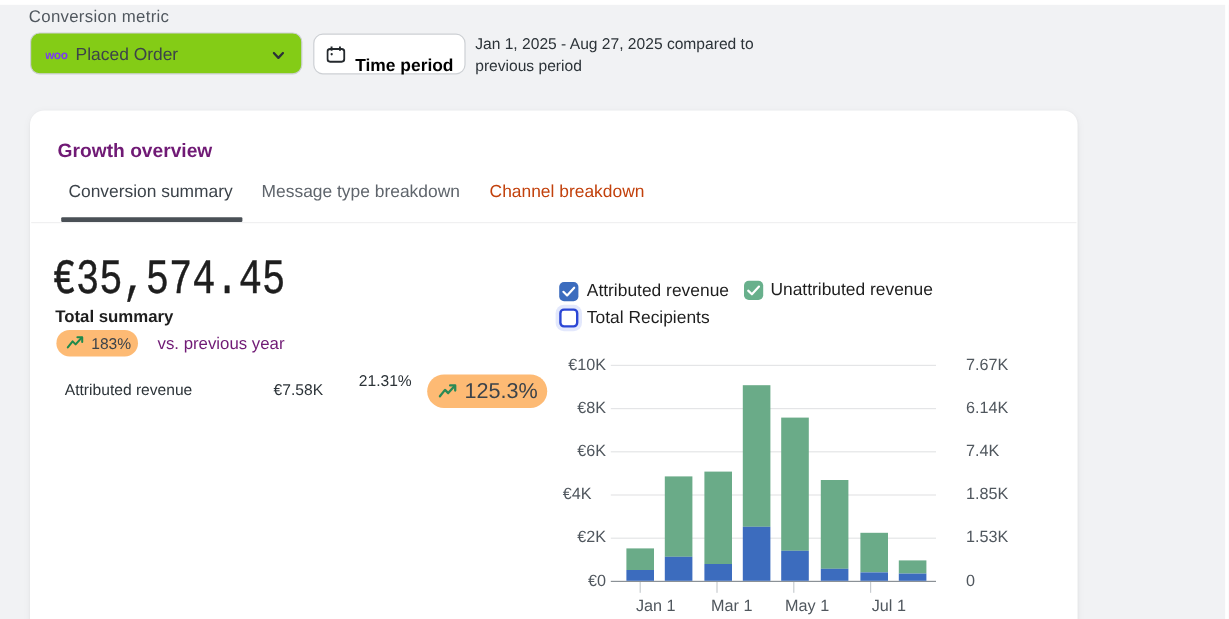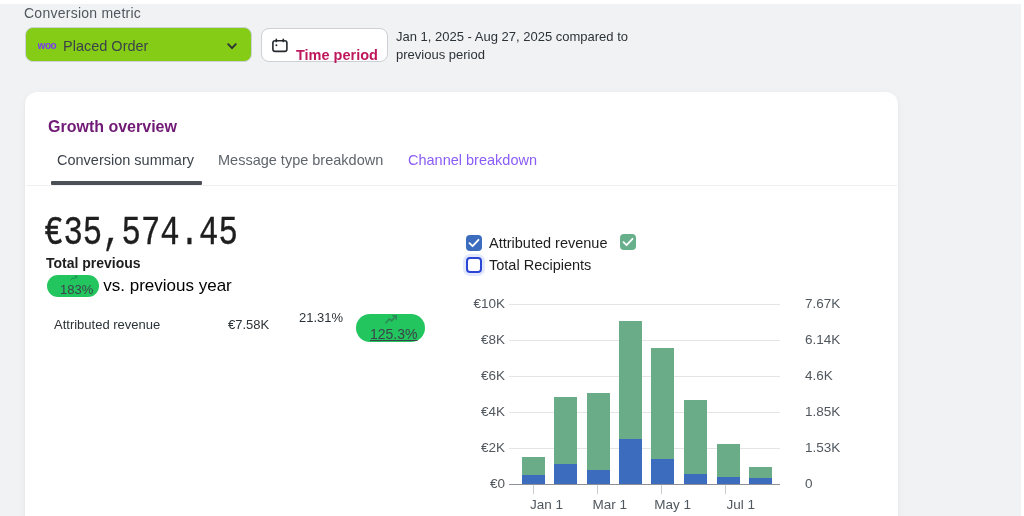--- a/index.html
+++ b/index.html
@@ -7,36 +7,36 @@
 body { font-family:"Liberation Sans", sans-serif; background:#f1f2f4; position:relative; }
 .abs { position:absolute; }
 .topstrip { left:0; top:0; width:1024px; height:4px; background:#ffffff; }
 .lbl { left:24px; top:4.5px; font-size:14px; letter-spacing:0.25px; color:#50575e; }
 .select { left:25px; top:27px; width:227px; height:35px; background:#84cc16; border:1px solid #cdd0d4; border-radius:8px; display:flex; align-items:center; }
 .woo { margin-left:11.5px; margin-top:2px; }
 .seltext { margin-left:6.5px; margin-top:3px; font-size:14.5px; color:#3c434a; }
 .chev { position:absolute; right:14px; top:15px; }
 .btn { left:261px; top:28px; width:127px; height:34px; background:#fff; border:1px solid #cdd0d4; border-radius:8px; display:flex; align-items:center; }
 .cal { margin-left:10px; margin-top:0.5px; }
-.btntext { margin-left:8px; margin-top:19px; font-size:14.5px; font-weight:bold; color:#be185d; }
+.btntext { margin-left:8px; margin-top:19px; font-size:14.5px; font-weight:bold; color:#000000; }
 .dates { left:396px; top:28px; width:250px; font-size:13px; line-height:18px; color:#2c3338; }
 .card { left:25px; top:92px; width:873px; height:460px; background:#fff; border-radius:12px; box-shadow:0 1px 2px rgba(0,0,0,0.05), 0 2px 8px rgba(0,0,0,0.045); }
 .h1 { left:48px; top:118px; font-size:16px; font-weight:bold; color:#701a75; }
 .tab { top:151.5px; font-size:14.5px; }
 .tab1 { left:57px; color:#3c434a; }
 .tab2 { left:218px; color:#5f656c; }
-.tab3 { left:408px; color:#8b5cf6; }
+.tab3 { left:408px; color:#c2410c; }
 .tabborder { left:26px; top:185px; width:871px; height:1px; background:#f0f0f1; }
 .tabline { left:51px; top:181px; width:151px; height:3.5px; background:#4a5056; border-radius:1px; }
 .bignum { -webkit-text-stroke:0.3px #1e1e1e; left:44px; top:220px; font-family:"Liberation Mono", monospace; font-size:32.3px; letter-spacing:0px; color:#1e1e1e; transform:scaleY(1.27); transform-origin:50% 100%; }
 .totrev { left:46px; top:255px; font-size:14px; font-weight:bold; color:#1e1e1e; }
-.pill { background:#22c55e; border-radius:12px; display:inline-flex; align-items:center; height:22px; padding:0 6px 0 8px;flex-direction:column; }
+.pill { background:#fdba74; border-radius:12px; display:inline-flex; align-items:center; height:22px; padding:0 6px 0 8px; }
 .pilltext { font-size:13px; color:#3c434a; margin-left:5px; }
 .pillrow { left:47px; top:275px; display:flex; align-items:center; }
-.vsprev { font-size:17px; color:#000000; margin-left:4px; }
+.vsprev { font-size:14px; color:#701a75; margin-left:16px; }
 .attrow { left:52px; top:317px; font-size:13px; color:#2c3338; }
 .attr1 { left:54px; top:316.5px; }
 .attr2 { left:228px; top:316.5px; }
 .attr3 { left:299px; top:310px; }
 .attrpill { left:356px; top:312px; }
 .legend { font-size:14.5px; color:#1e1e1e; }
 .cb { width:16px; height:16px; border-radius:4px; display:inline-block; }
 .cbrow { display:flex; align-items:center; }
 .axislbl { font-size:13.5px; color:#50575e; }
 .ylbl { width:48px; text-align:right; }
@@ -75,21 +75,21 @@
 
 <div class="abs card"></div>
 <div class="abs h1">Growth overview</div>
 <div class="abs tab tab1">Conversion summary</div>
 <div class="abs tab tab2">Message type breakdown</div>
 <div class="abs tab tab3">Channel breakdown</div>
 <div class="abs tabborder"></div>
 <div class="abs tabline"></div>
 
 <div class="abs bignum">€35,574.45</div>
-<div class="abs totrev">Total previous</div>
+<div class="abs totrev">Total summary</div>
 
 <div class="abs pillrow">
   <span class="pill">
     <svg width="16" height="14" viewBox="0 0 16 14">
         <path d="M1.5 10.5 L5.5 5.5 L8 8 L13 2.5" fill="none" stroke="#1f8a4c" stroke-width="1.7" stroke-linecap="round" stroke-linejoin="round"></path>
         <path d="M9.5 2 L13.5 2 L13.5 6" fill="none" stroke="#1f8a4c" stroke-width="1.7" stroke-linecap="round" stroke-linejoin="round"></path>
       </svg>
     <span class="pilltext">183%</span>
   </span>
   <span class="vsprev">vs. previous year</span>
@@ -97,57 +97,58 @@
 
 <div class="abs attrow attr1">Attributed revenue</div>
 <div class="abs attrow attr2">€7.58K</div>
 <div class="abs attrow attr3">21.31%</div>
 <div class="abs attrpill">
   <span class="pill" style="height:28px; border-radius:14px; padding:0 8px 0 9px;">
     <svg width="17" height="15" viewBox="0 0 16 14">
         <path d="M1.5 10.5 L5.5 5.5 L8 8 L13 2.5" fill="none" stroke="#2b8a55" stroke-width="1.8" stroke-linecap="round" stroke-linejoin="round"></path>
         <path d="M9.5 2 L13.5 2 L13.5 6" fill="none" stroke="#2b8a55" stroke-width="1.8" stroke-linecap="round" stroke-linejoin="round"></path>
       </svg>
-    <span class="pilltext" style="font-size:14px;text-decoration:underline;">125.3%</span>
+    <span class="pilltext" style="font-size:18px;">125.3%</span>
   </span>
 </div>
 
 <div class="abs cbrow" style="left:466px; top:235px;">
   <span class="cb" style="background:#3c6cbe;"><svg width="16" height="16" viewBox="0 0 16 16">
         <path d="M3.5 8.2 L6.6 11.2 L12.5 4.8" fill="none" stroke="#fff" stroke-width="1.8" stroke-linecap="round" stroke-linejoin="round"></path>
       </svg></span>
   <span class="legend" style="margin-left:7px;">Attributed revenue</span>
 </div>
 <div class="abs cbrow" style="left:620px; top:234px;">
   <span class="cb" style="background:#68b08c;"><svg width="16" height="16" viewBox="0 0 16 16">
         <path d="M3.5 8.2 L6.6 11.2 L12.5 4.8" fill="none" stroke="#fff" stroke-width="1.8" stroke-linecap="round" stroke-linejoin="round"></path>
       </svg></span>
+  <span class="legend" style="margin-left:6px;">Unattributed revenue</span>
 </div>
 <div class="abs cbrow" style="left:466px; top:257px;">
   <span class="cb" style="background:#fff; border:2px solid #2b46d5; box-shadow:0 0 0 3px rgba(80,115,235,0.16);"></span>
   <span class="legend" style="margin-left:7px;">Total Recipients</span>
 </div>
 
 <div class="abs grid" style="top:304px;"></div>
 <div class="abs grid" style="top:340px;"></div>
 <div class="abs grid" style="top:376px;"></div>
 <div class="abs grid" style="top:412px;"></div>
 <div class="abs grid" style="top:448px;"></div>
 <div class="abs grid" style="top:484px; background:#8b9196;"></div>
 
 <div class="abs axislbl ylbl" style="left:457px; top:296px;">€10K</div>
 <div class="abs axislbl ylbl" style="left:457px; top:332px;">€8K</div>
 <div class="abs axislbl ylbl" style="left:457px; top:368px;">€6K</div>
-<div class="abs axislbl ylbl" style="left:457px; top:404px;">€4K</div>
+<div class="abs axislbl ylbl" style="left:457px; top:404px;text-align:center;">€4K</div>
 <div class="abs axislbl ylbl" style="left:457px; top:440px;">€2K</div>
 <div class="abs axislbl ylbl" style="left:457px; top:476px;">€0</div>
 
 <div class="abs axislbl" style="left:805px; top:296px;">7.67K</div>
 <div class="abs axislbl" style="left:805px; top:332px;">6.14K</div>
-<div class="abs axislbl" style="left:805px; top:368px;">4.6K</div>
+<div class="abs axislbl" style="left:805px; top:368px;">7.4K</div>
 <div class="abs axislbl" style="left:805px; top:404px;">1.85K</div>
 <div class="abs axislbl" style="left:805px; top:440px;">1.53K</div>
 <div class="abs axislbl" style="left:805px; top:476px;">0</div>
 
 <div class="abs bar" style="left:522px; top:457px; height:18px; background:#6aab88;"></div>
 <div class="abs bar" style="left:522px; top:475px; height:9px;  background:#3c6cbe;"></div>
 <div class="abs bar" style="left:554px; top:397px; height:67px; background:#6aab88;"></div>
 <div class="abs bar" style="left:554px; top:464px; height:20px; background:#3c6cbe;"></div>
 <div class="abs bar" style="left:587px; top:393px; height:77px; background:#6aab88;"></div>
 <div class="abs bar" style="left:587px; top:470px; height:14px; background:#3c6cbe;"></div>

